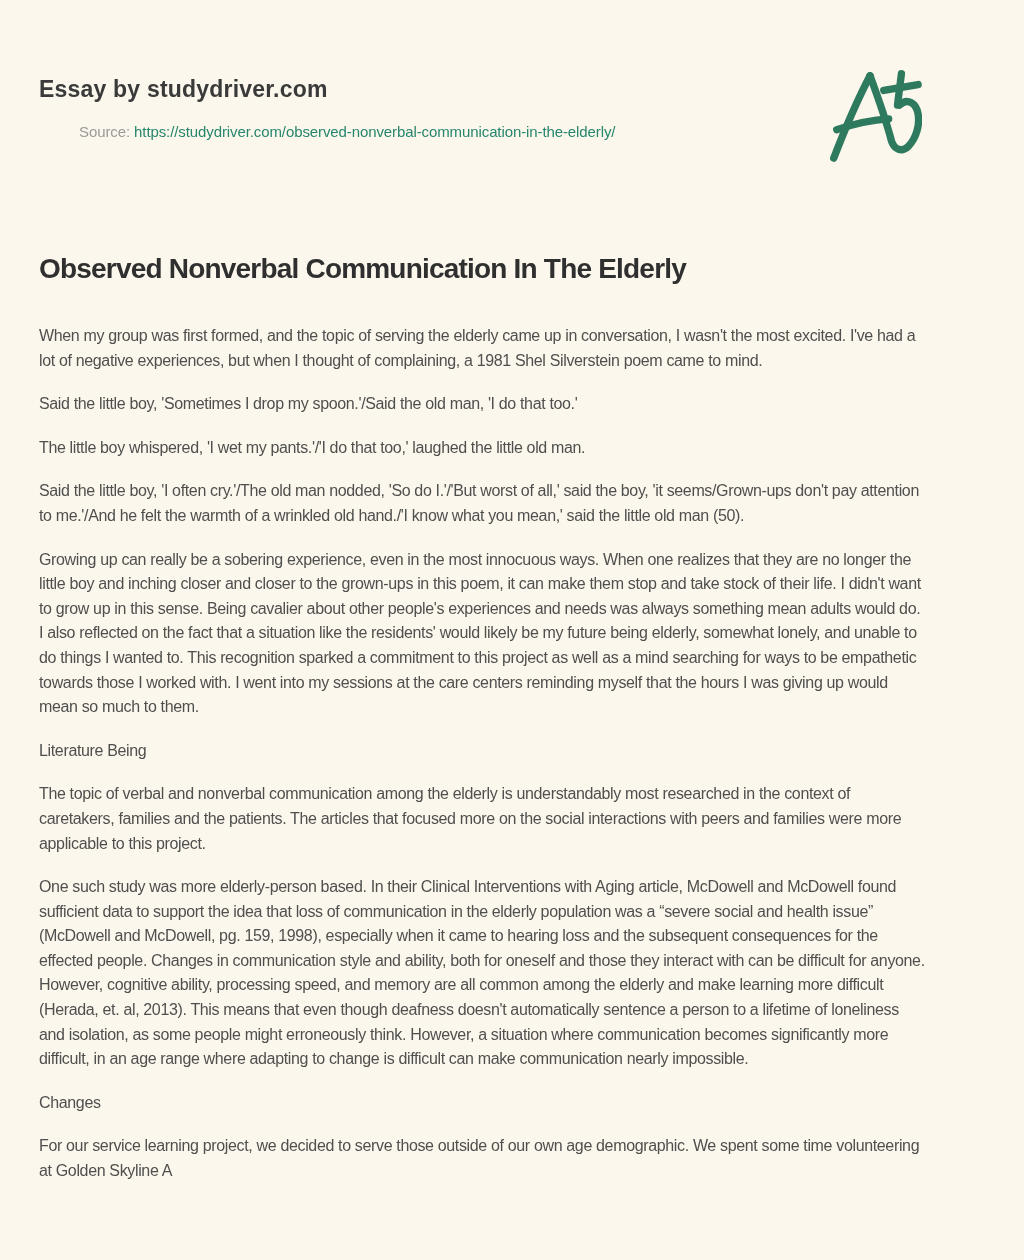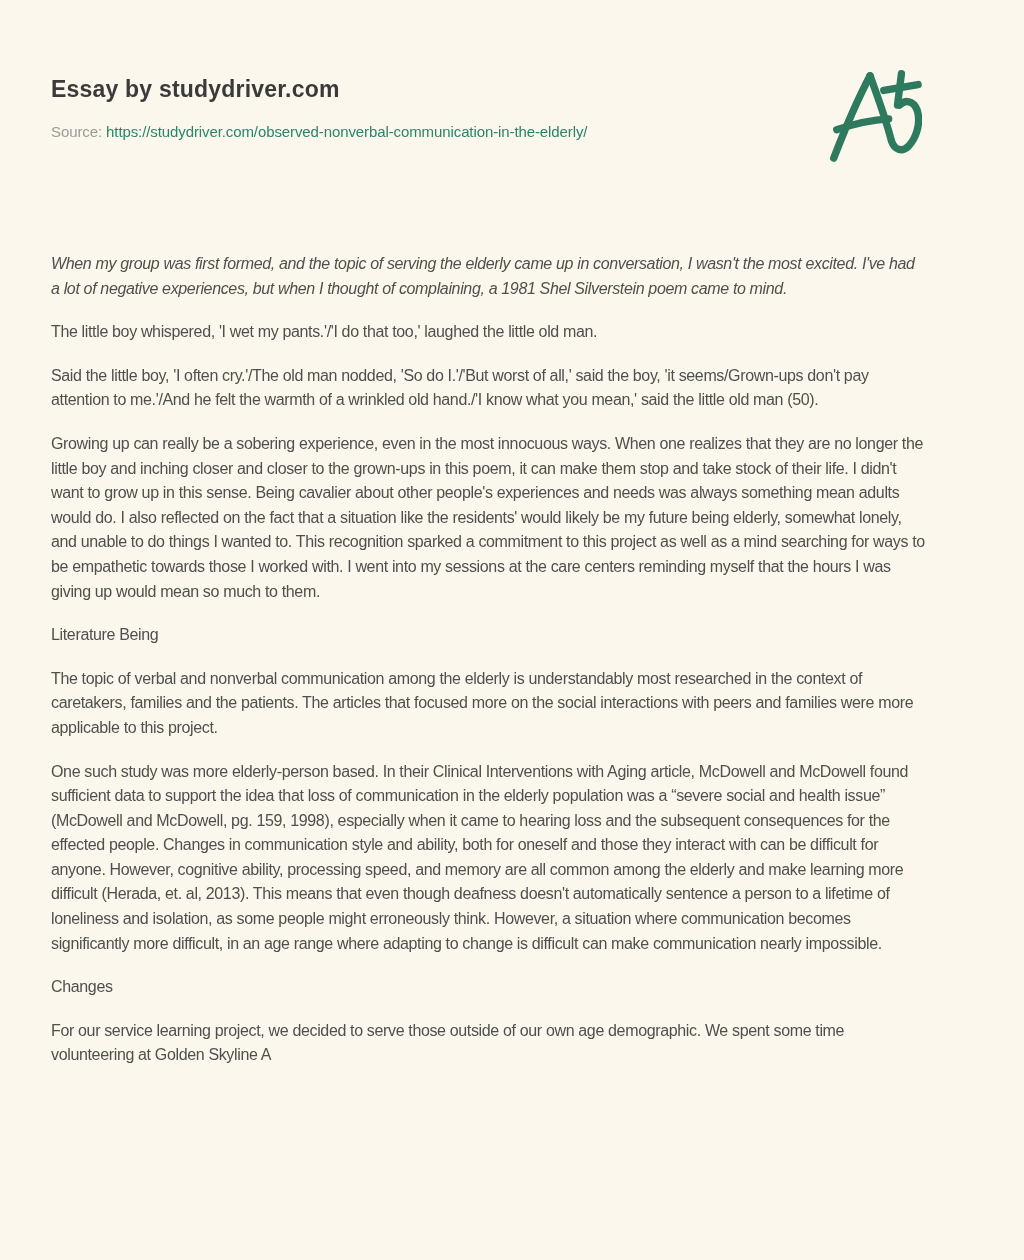--- a/index.html
+++ b/index.html
@@ -12,34 +12,35 @@
   }
   *{margin:0;padding:0;box-sizing:border-box;}
   html,body{width:1024px;height:1260px;}
   body{
     background:var(--bg);
     font-family:"Liberation Sans", sans-serif;
     overflow:hidden;
     position:relative;
   }
   .page{
-    padding:76px 97px 0 51px;
+    padding:76px 97px 0 39px;
     width:1024px;
   }
   .brand-title{
     font-size:23px;
     font-weight:700;
     color:var(--heading);
     letter-spacing:0.2px;
   }
   .source-row{
     margin-top:20px;
     font-size:15px;
     color:var(--muted);
     letter-spacing:-0.1px;
+    margin-left:40px;
   }
   .source-link{
     color:var(--link);
     text-decoration:none;
   }
   .logo{
     position:absolute;
     top:62px;
     left:822px;
     width:100px;
@@ -61,22 +62,21 @@
   }
   .body-paragraph, .section-heading{
     margin-top:19px;
     font-size:16px;
     font-weight:400;
     line-height:24.6px;
     color:var(--body);
     letter-spacing:-0.35px;
   }
   .body-paragraph:first-child{
-    margin-top:26px;
-    font-style:italic;
+    margin-top:38px;
   }
 </style>
 </head>
 <body>
 
 <div class="page">
 
   <div>
     <div class="brand-title">Essay by studydriver.com</div>
     <div class="source-row">
@@ -94,22 +94,24 @@
 
       <path d="M48 14 C55 33 65 62 70 81 C73 90 81 92 87 86 C95 78 99 64 97 53 C95 42 86 36 78 44"></path>
 
       <path d="M80 12 L76 44"></path>
 
       <path d="M62 29 L97 23"></path>
     </svg>
   </div>
 
   <div class="article">
+    <h1 class="article-title">Observed Nonverbal Communication In The Elderly</h1>
     <div class="article-body">
         <p class="body-paragraph">When my group was first formed, and the topic of serving the elderly came up in conversation, I wasn't the most excited. I've had a lot of negative experiences, but when I thought of complaining, a 1981 Shel Silverstein poem came to mind.</p>
+        <p class="body-paragraph">Said the little boy, 'Sometimes I drop my spoon.'/Said the old man, 'I do that too.'</p>
         <p class="body-paragraph">The little boy whispered, 'I wet my pants.'/'I do that too,' laughed the little old man.</p>
         <p class="body-paragraph">Said the little boy, 'I often cry.'/The old man nodded, 'So do I.'/'But worst of all,' said the boy, 'it seems/Grown-ups don't pay attention to me.'/And he felt the warmth of a wrinkled old hand./'I know what you mean,' said the little old man (50).</p>
         <p class="body-paragraph">Growing up can really be a sobering experience, even in the most innocuous ways. When one realizes that they are no longer the little boy and inching closer and closer to the grown-ups in this poem, it can make them stop and take stock of their life. I didn't want to grow up in this sense. Being cavalier about other people's experiences and needs was always something mean adults would do. I also reflected on the fact that a situation like the residents' would likely be my future being elderly, somewhat lonely, and unable to do things I wanted to. This recognition sparked a commitment to this project as well as a mind searching for ways to be empathetic towards those I worked with. I went into my sessions at the care centers reminding myself that the hours I was giving up would mean so much to them.</p>
         <h2 class="section-heading">Literature Being</h2>
         <p class="body-paragraph">The topic of verbal and nonverbal communication among the elderly is understandably most researched in the context of caretakers, families and the patients. The articles that focused more on the social interactions with peers and families were more applicable to this project.</p>
         <p class="body-paragraph">One such study was more elderly-person based. In their Clinical Interventions with Aging article, McDowell and McDowell found sufficient data to support the idea that loss of communication in the elderly population was a “severe social and health issue” (McDowell and McDowell, pg. 159, 1998), especially when it came to hearing loss and the subsequent consequences for the effected people. Changes in communication style and ability, both for oneself and those they interact with can be difficult for anyone. However, cognitive ability, processing speed, and memory are all common among the elderly and make learning more difficult (Herada, et. al, 2013). This means that even though deafness doesn't automatically sentence a person to a lifetime of loneliness and isolation, as some people might erroneously think. However, a situation where communication becomes significantly more difficult, in an age range where adapting to change is difficult can make communication nearly impossible.</p>
         <h2 class="section-heading">Changes</h2>
         <p class="body-paragraph">For our service learning project, we decided to serve those outside of our own age demographic. We spent some time volunteering at Golden Skyline A</p>
       </div>
   </div>

